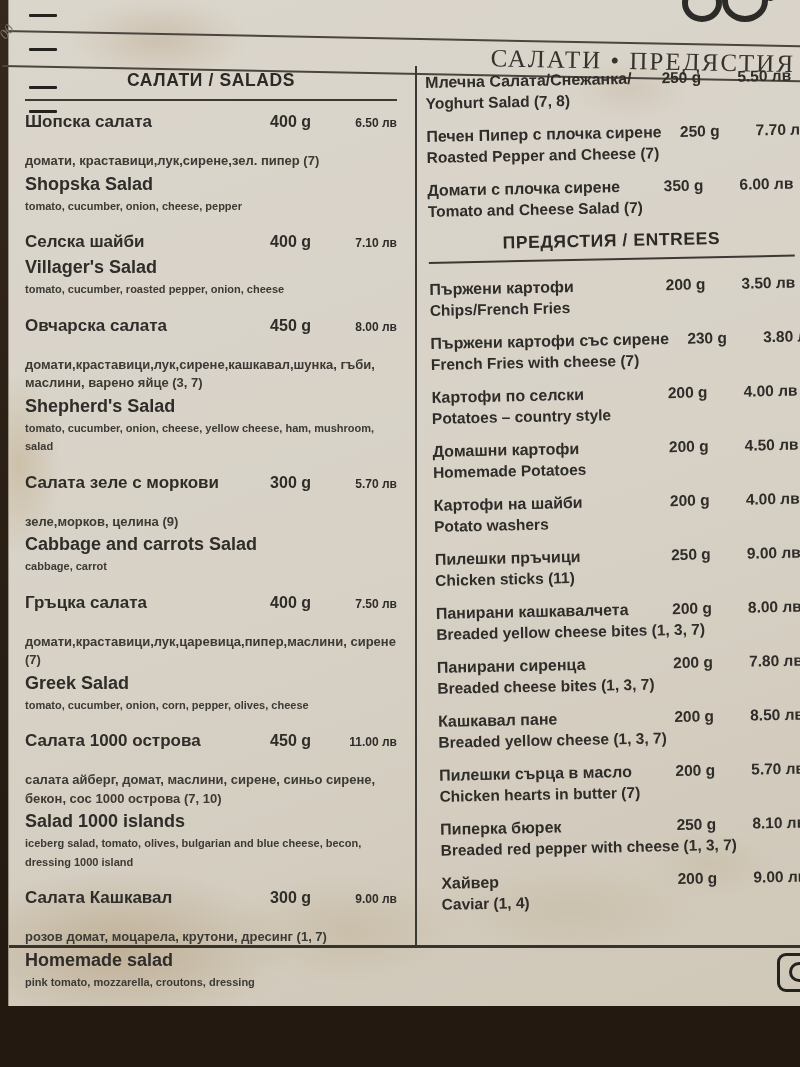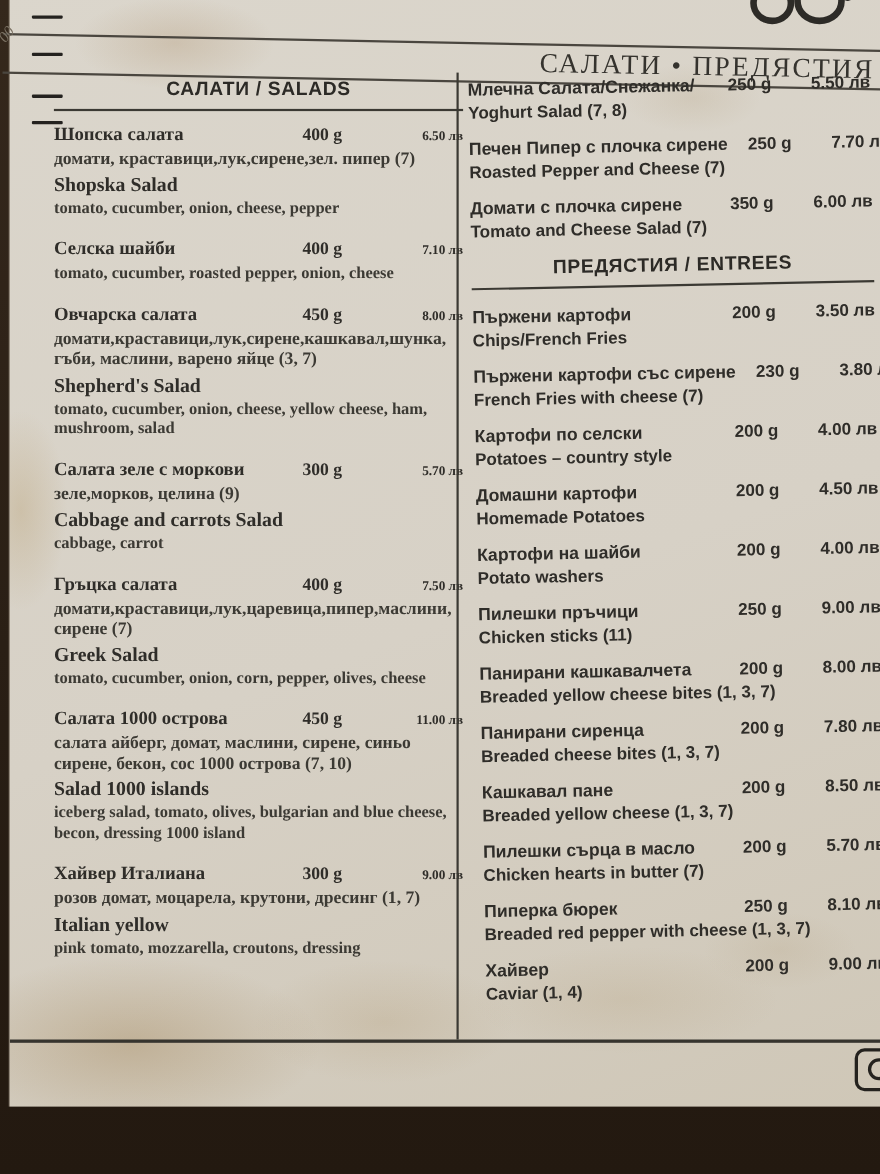--- a/index.html
+++ b/index.html
@@ -28,35 +28,35 @@
   .arc.a3{left:766px;top:-10px;width:20px;height:9px;background:#2d2b27;border:0;border-radius:4px;transform:rotate(-18deg);}
   
   .top-band{position:absolute;left:-6px;top:46px;width:840px;height:33px;
     border-top:2px solid #4a463f;border-bottom:2px solid #4a463f;
     transform:rotate(1.1deg);transform-origin:0 0;display:flex;align-items:center;}
   .top-band-title{margin-left:488px;white-space:nowrap;font-family:"Liberation Serif",serif;
     font-size:25px;letter-spacing:2px;color:#35332e;}
   
   .divider{position:absolute;left:406px;top:82px;width:2px;height:879px;background:#3b3933;}
   .bottom-rule{position:absolute;left:0;top:961px;width:100%;height:2.5px;background:#36342e;}
-  .col-left{position:absolute;left:40px;top:86px;width:372px;color:#2f2d29;}
+  .col-left{position:absolute;left:16px;top:86px;width:372px;color:#2f2d29;}
   .col-right{position:absolute;left:416px;top:88px;width:366px;color:#2f2d29;}
   .rtilt{transform:rotate(-1.15deg);transform-origin:0 0;}
   .col-header{text-align:center;font-size:17.5px;font-weight:700;letter-spacing:.6px;
     padding-bottom:8px;border-bottom:2px solid #3b3933;margin-bottom:10px;color:#2c2a26;}
   .col-header.rhead{margin-top:4px;margin-bottom:15px;padding-bottom:7px;}
   
-  .l-item{margin-bottom:16px;font-family:Liberation Serif, serif;}
+  .l-item{margin-bottom:16px;}
   .l-row1{display:flex;align-items:baseline;font-size:17px;font-weight:700;line-height:22px;}
   .l-name{flex:1 1 auto;}
-  .wt{flex:0 0 60px;text-align:left;font-size:16px;font-weight:700;}
+  .wt{flex:0 0 60px;text-align:right;font-size:16px;font-weight:700;}
   .pr{flex:0 0 72px;margin-left:14px;text-align:right;font-size:12px;font-weight:700;white-space:nowrap;}
-  .l-ibg{font-size:16px;font-weight:600;line-height:18.5px;margin-top:2px;color:#3c3a34;}
+  .l-ibg{font-size:13px;font-weight:600;line-height:18.5px;margin-top:18px;color:#3c3a34;}
   .l-nen{font-size:18px;font-weight:700;line-height:21px;margin-top:3px;}
-  .l-ien{font-size:15px;font-weight:600;line-height:18.5px;margin-top:2px;color:#3c3a34;}
+  .l-ien{font-size:11px;font-weight:600;line-height:18.5px;margin-top:2px;color:#3c3a34;}
   
   .r-item{margin-bottom:12px;}
   .r-row1{display:flex;align-items:baseline;font-size:16px;font-weight:700;line-height:21px;}
   .r-name{flex:1 1 auto;white-space:nowrap;}
   .r-wt{flex:0 0 58px;text-align:right;font-size:15.5px;font-weight:700;}
   .r-pr{flex:0 0 74px;margin-left:16px;text-align:right;font-size:15.5px;font-weight:700;white-space:nowrap;}
   .r-row2{font-size:15.5px;font-weight:700;line-height:21px;}
   
   .camera-icon{position:absolute;left:768px;top:969px;width:40px;height:33px;
     border:3px solid #24221e;border-radius:9px;}
@@ -88,20 +88,21 @@
     <div class="l-ibg">домати, краставици,лук,сирене,зел. пипер (7)</div>
     <div class="l-nen">Shopska Salad</div>
     <div class="l-ien">tomato, cucumber, onion, cheese, pepper</div>
   </div>
           <div class="l-item">
     <div class="l-row1">
       <span class="l-name">Селска шайби</span>
       <span class="wt">400 g</span>
       <span class="pr">7.10 лв</span>
     </div>
+    <div class="l-nen">Villager's Salad</div>
     <div class="l-ien">tomato, cucumber, roasted pepper, onion, cheese</div>
   </div>
           <div class="l-item">
     <div class="l-row1">
       <span class="l-name">Овчарска салата</span>
       <span class="wt">450 g</span>
       <span class="pr">8.00 лв</span>
     </div>
     <div class="l-ibg">домати,краставици,лук,сирене,кашкавал,шунка, гъби, маслини, варено яйце (3, 7)</div>
     <div class="l-nen">Shepherd's Salad</div>
@@ -132,26 +133,26 @@
       <span class="l-name">Салата 1000 острова</span>
       <span class="wt">450 g</span>
       <span class="pr">11.00 лв</span>
     </div>
     <div class="l-ibg">салата айберг, домат, маслини, сирене, синьо сирене, бекон, сос 1000 острова (7, 10)</div>
     <div class="l-nen">Salad 1000 islands</div>
     <div class="l-ien">iceberg salad, tomato, olives, bulgarian and blue cheese, becon, dressing 1000 island</div>
   </div>
           <div class="l-item">
     <div class="l-row1">
-      <span class="l-name">Хайвер Италиана</span>
+      <span class="l-name">Салата Кашкавал</span>
       <span class="wt">300 g</span>
       <span class="pr">9.00 лв</span>
     </div>
     <div class="l-ibg">розов домат, моцарела, крутони, дресинг (1, 7)</div>
-    <div class="l-nen">Italian yellow</div>
+    <div class="l-nen">Homemade salad</div>
     <div class="l-ien">pink tomato, mozzarella, croutons, dressing</div>
   </div>
         </div>
     </div>
 
     <div class="divider"></div>
 
     <div class="col-right">
       <div class="rtilt">
         <div id="right-salads">

